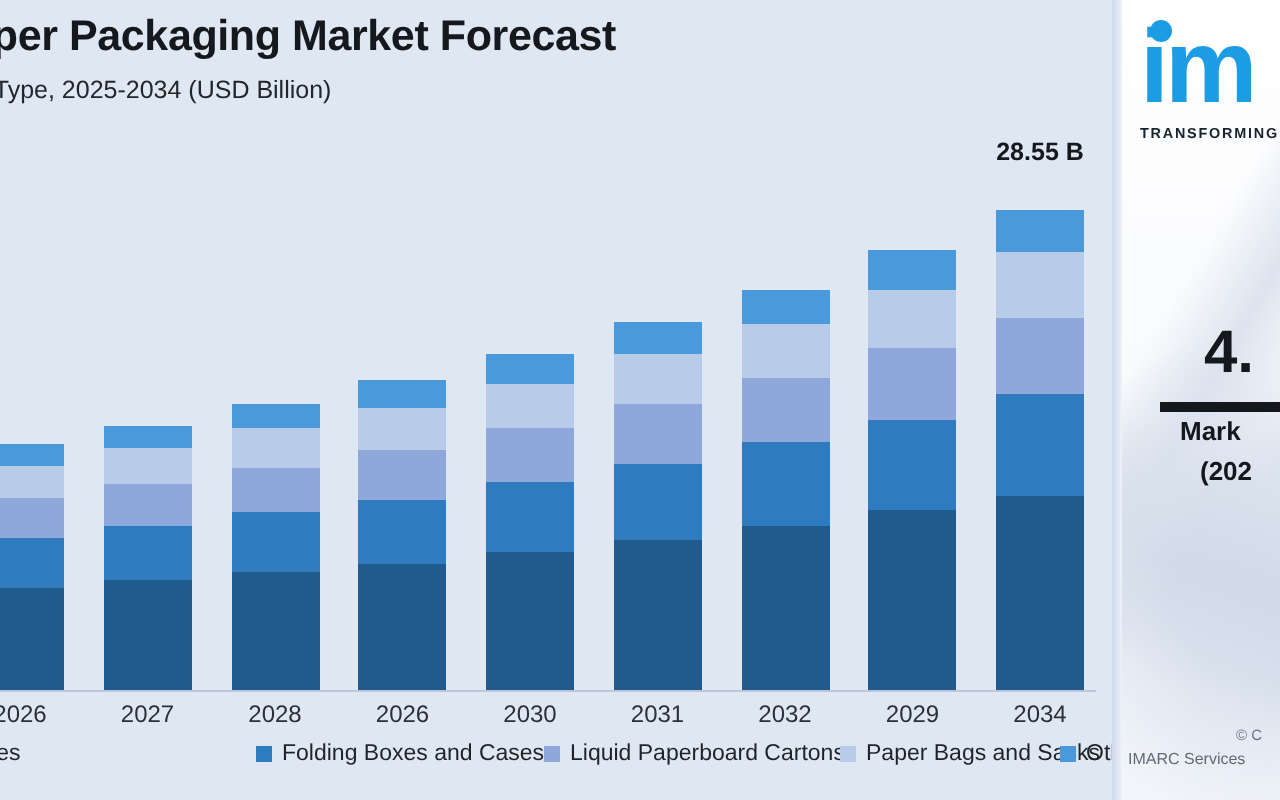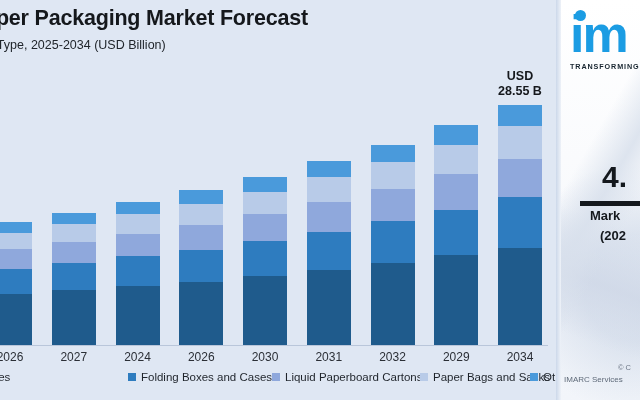--- a/index.html
+++ b/index.html
@@ -183,30 +183,29 @@
             <div class="seg" style="height: 50.0175px; background: rgb(46, 124, 191);"></div>
             <div class="seg" style="height: 97.5131px; background: rgb(31, 91, 140);"></div>
           </div>
         </div>
     </div>
 
     <div class="axis-line"></div>
     <div id="ticks">
         <div class="tick" style="left: -35px;">2026</div>
         <div class="tick" style="left: 28.75px;">2027</div>
-        <div class="tick" style="left: 92.5px;">2024</div>
+        <div class="tick" style="left: 92.5px;">2028</div>
         <div class="tick" style="left: 156.25px;">2026</div>
         <div class="tick" style="left: 220px;">2030</div>
         <div class="tick" style="left: 283.75px;">2031</div>
         <div class="tick" style="left: 347.5px; text-align: center;">2032</div>
         <div class="tick" style="left: 411.25px;">2029</div>
         <div class="tick" style="left: 475px;">2034</div>
       </div>
     <div id="vlabel" class="valuelabel" style="left: 475px; top: 69px;">
-        <div>USD</div>
         <div>28.55 B</div>
       </div>
 
     <div class="legend" id="legend">
         <div class="legend-item" style="left: -14px;">
           <span>oxes</span>
         </div>
         <div class="legend-item" style="left: 128px;">
           <span class="swatch" style="background: rgb(46, 124, 191);"></span>
           <span>Folding Boxes and Cases</span>

